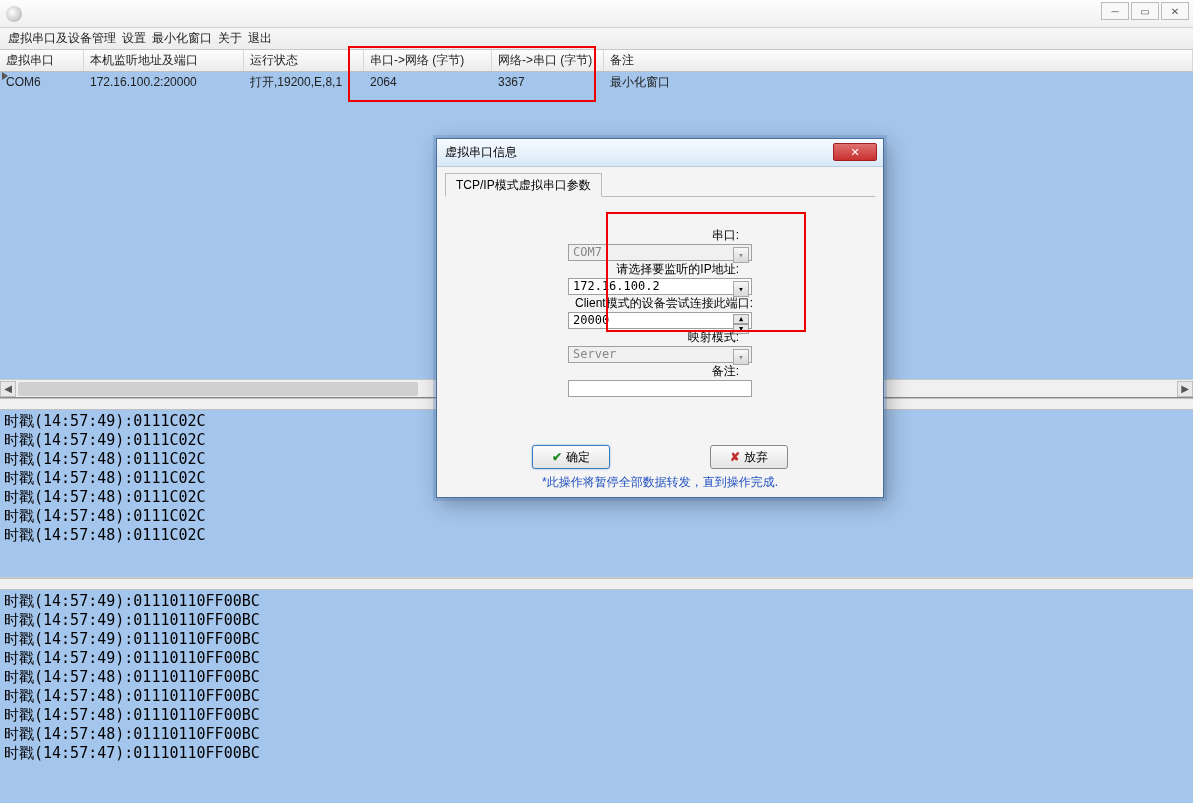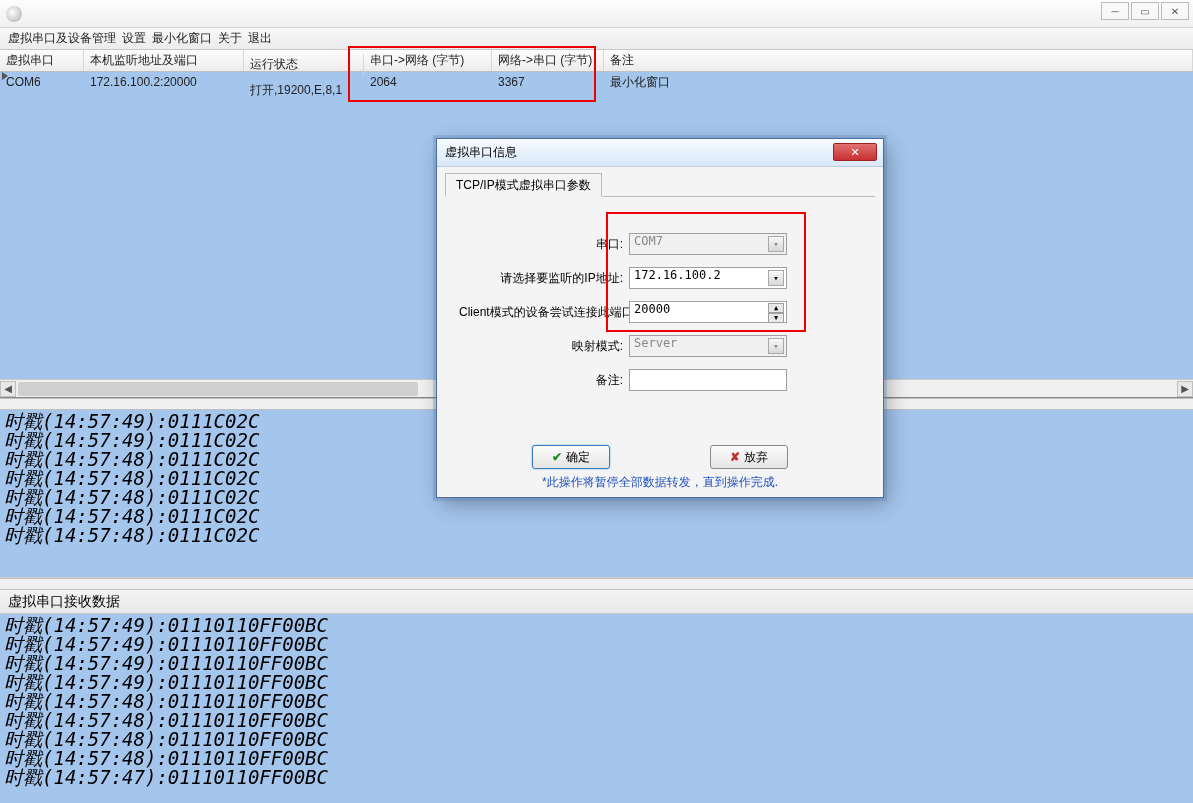--- a/index.html
+++ b/index.html
@@ -65,21 +65,21 @@
 .grid-header .col, .grid-row .col {
   padding: 0 6px;
   height: 100%;
   display: flex; align-items: center;
   border-right: 1px solid #d8d8d8;
   overflow: hidden; white-space: nowrap;
 }
 .grid-header .col { color: #222; }
 .col-serial { width: 84px; }
 .col-addr { width: 160px; }
-.col-status { width: 120px; margin-top: 8px; }
+.col-status { width: 120px; }
 .col-tx { width: 128px; }
 .col-rx { width: 112px; }
 .col-lastop { width: 456px; }
 .col-remark { flex: 1; }
 .grid-row {
   height: 20px;
   display: flex;
   background: #a4c5ec;
   color: #222;
 }
@@ -125,24 +125,23 @@
   height: 24px;
   background: linear-gradient(#f4f4f4, #e8e8e8);
   border-bottom: 1px solid #c8c8c8;
   padding: 0 8px;
   display: flex; align-items: center;
   font-size: 14px;
 }
 .log-lines {
   padding: 2px 4px;
   font-family: SimSun, monospace;
-  font-size: 19px;
+  font-size: 15px;
   line-height: 19px;
   color: #000;
-  font-style: italic;
 }
 .gap-divider {
   height: 12px;
   background:#f0f0f0;
   border-top:1px solid #c0c0c0;
   border-bottom:1px solid #c0c0c0;
 }
 
 .dialog {
   position: absolute;
@@ -186,31 +185,32 @@
   background: #f4f4f4;
   margin-bottom: -1px;
   font-size: 12px;
 }
 .form-area {
   padding: 30px 14px 10px;
 }
 .form-row {
   display: flex; align-items: center;
   height: 34px;
+  flex-direction: column;
 }
 .form-row label {
   width: 170px;
   text-align: right;
   padding-right: 6px;
   font-size: 12px;
   white-space: nowrap;
 }
 .form-row label::after { content: ":"; }
 .form-input, .form-select {
-  width: 158px; height: 22px;
+  width: 184px; height: 22px;
   border: 1px solid #a0a0a0;
   background: #fff;
   padding: 0 4px;
   font-family: SimSun, monospace;
   font-size: 12px;
   position: relative;
 }
 .form-select.disabled, .form-input.disabled { background: #f0f0f0; color: #888; }
 .form-select .caret {
   position: absolute; right: 2px; top: 2px;
@@ -315,21 +315,20 @@
       <div>时戳(14:57:48):0111C02C</div>
       <div>时戳(14:57:48):0111C02C</div>
       <div>时戳(14:57:48):0111C02C</div>
       <div>时戳(14:57:48):0111C02C</div>
     </div>
 </div>
 
 <div class="gap-divider"></div>
 
 <div class="log-panel p2">
-  <div class="log-header">虚拟串口接收数据</div>
   <div class="log-lines" id="log2-lines">
       <div>时戳(14:57:49):01110110FF00BC</div>
       <div>时戳(14:57:49):01110110FF00BC</div>
       <div>时戳(14:57:49):01110110FF00BC</div>
       <div>时戳(14:57:49):01110110FF00BC</div>
       <div>时戳(14:57:48):01110110FF00BC</div>
       <div>时戳(14:57:48):01110110FF00BC</div>
       <div>时戳(14:57:48):01110110FF00BC</div>
       <div>时戳(14:57:48):01110110FF00BC</div>
       <div>时戳(14:57:47):01110110FF00BC</div>

